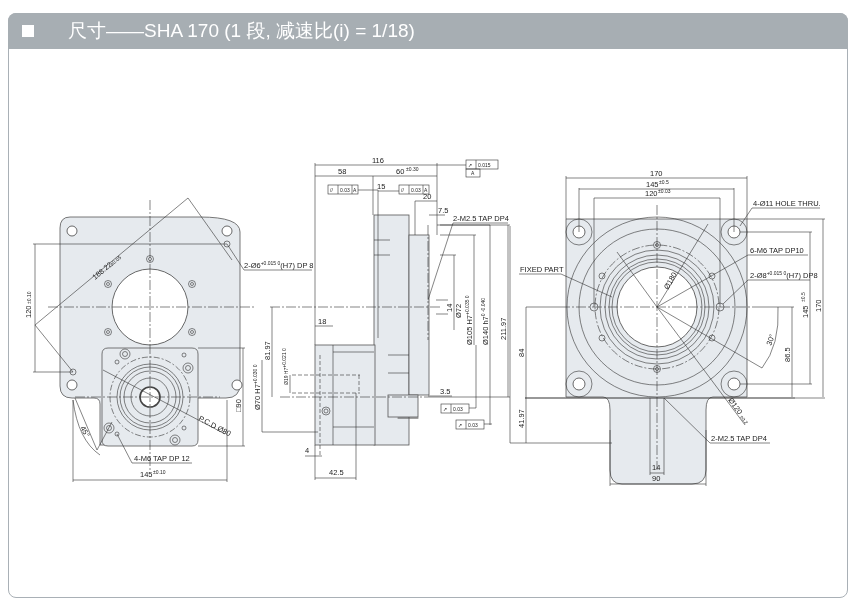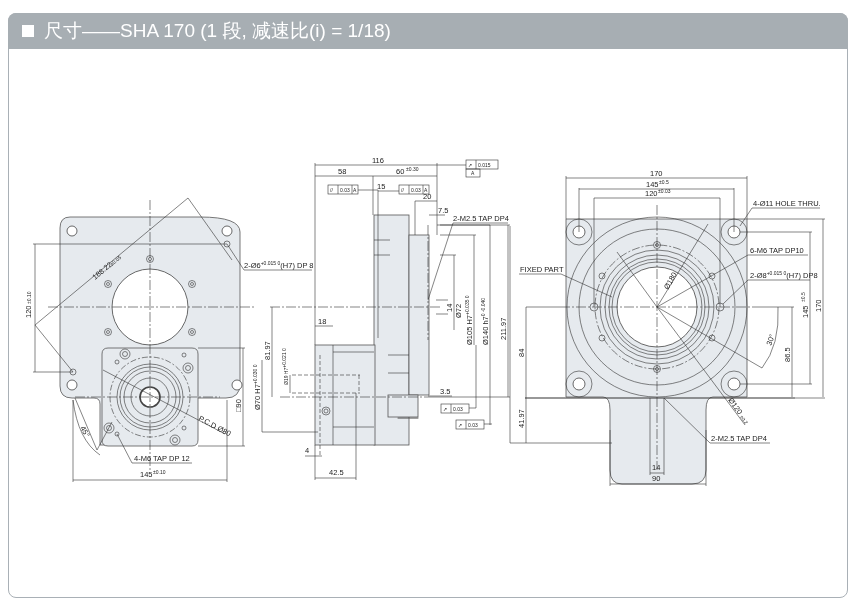--- a/index.html
+++ b/index.html
@@ -1,20 +1,20 @@
 <!DOCTYPE html>
 <html><head>
 <meta charset="utf-8">
 <style>
   html,body{margin:0;padding:0;background:#ffffff;}
   body{width:860px;height:608px;position:relative;overflow:hidden;font-family:"Liberation Sans",sans-serif;}
   .panel{position:absolute;left:8px;top:13px;width:840px;height:585px;border:1.5px solid #a9b0b6;border-radius:8px;background:#fff;box-sizing:border-box;}
   .header{position:absolute;left:8px;top:13px;width:840px;height:36px;background:#a7aeb3;border-radius:8px 8px 0 0;display:flex;align-items:center;box-sizing:border-box;padding-left:14px;}
   .header .sq{width:12px;height:12px;background:#fff;margin-right:10px;}
-  .header .title{color:#fff;font-size:19px;letter-spacing:0;}
+  .header .title{color:#fff;font-size:19px;letter-spacing:0;margin-left:24px;}
   svg.drawing{position:absolute;left:0;top:0;}
   .t{font-family:"Liberation Sans",sans-serif;font-size:7.5px;fill:#222;}
   .ts{font-family:"Liberation Sans",sans-serif;font-size:5px;fill:#222;}
   .ln{stroke:#333;stroke-width:0.8;fill:none;}
   .thin{stroke:#333;stroke-width:0.6;fill:none;}
   .cl{stroke:#333;stroke-width:0.6;fill:none;stroke-dasharray:10 2 2 2;}
   .hid{stroke:#333;stroke-width:0.6;fill:none;stroke-dasharray:4 2;}
   .body{fill:#e6eaee;stroke:#555;stroke-width:0.8;}
   .white{fill:#fff;stroke:#444;stroke-width:0.8;}
 </style>

